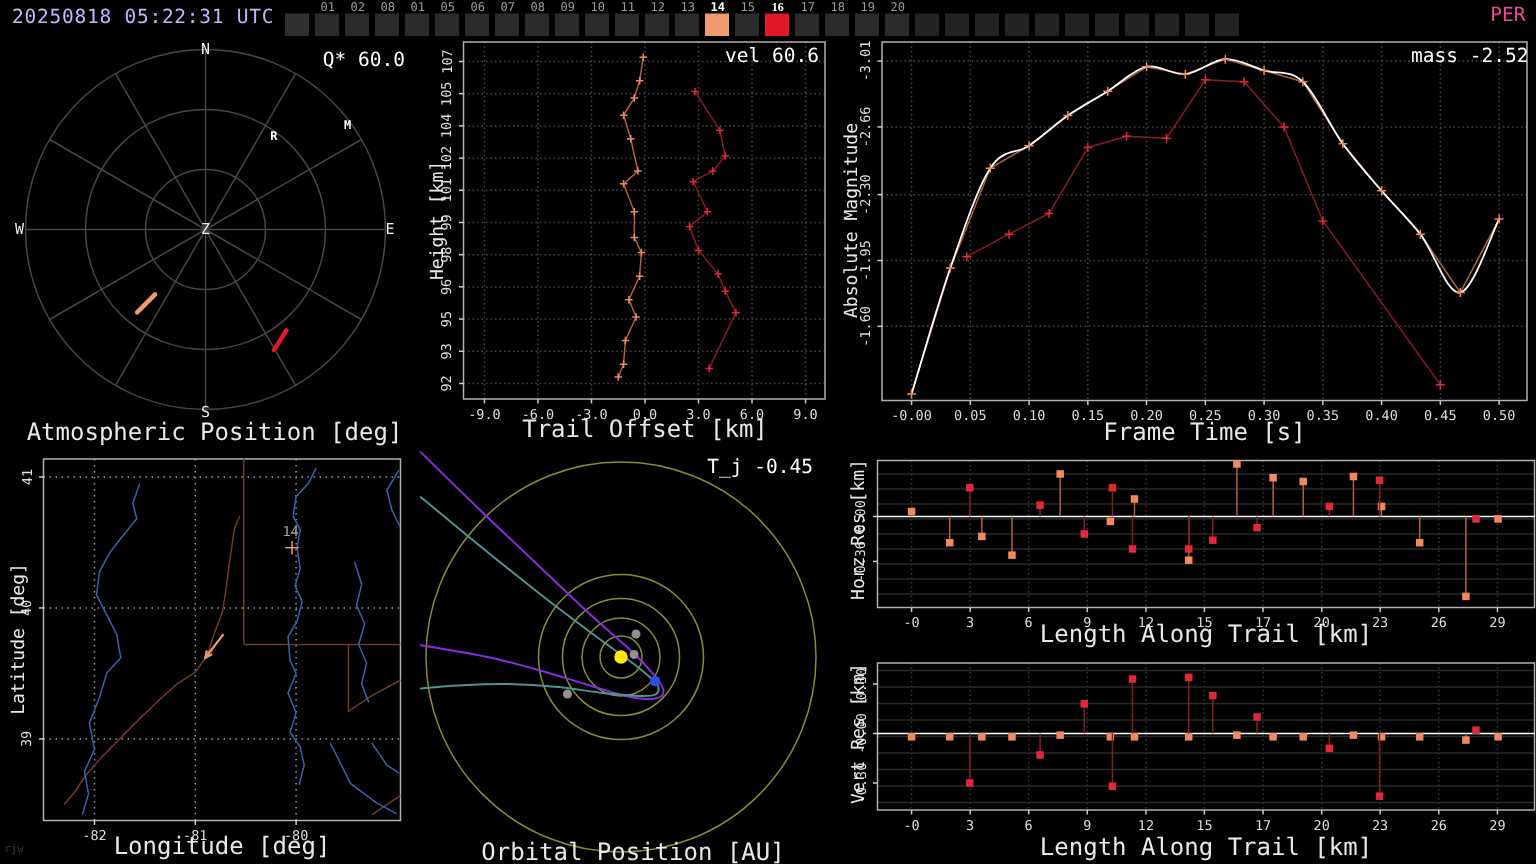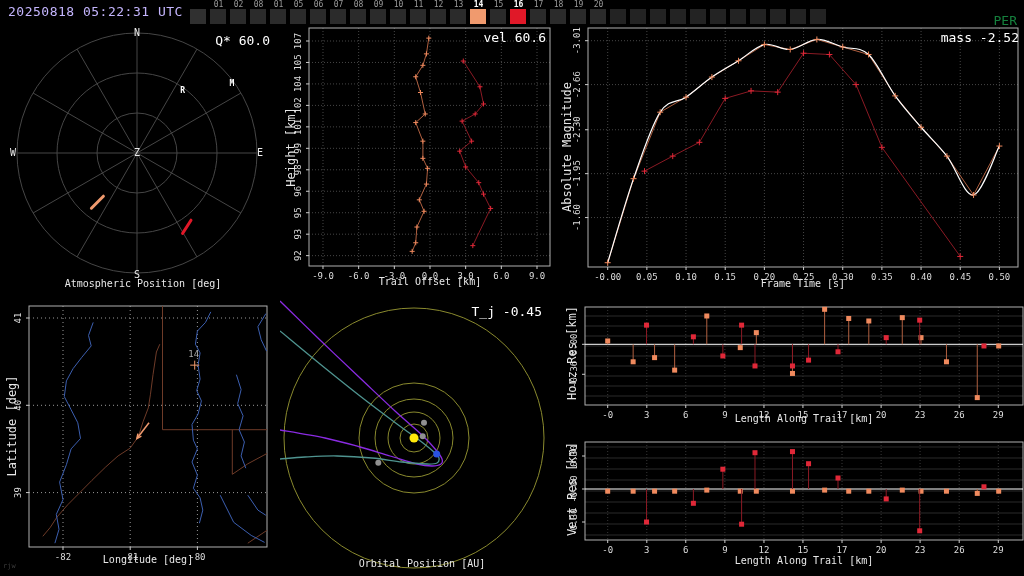--- a/index.html
+++ b/index.html
@@ -1,26 +1,26 @@
 <!DOCTYPE html>
 <html><head>
 <meta charset="utf-8">
 <style>
   html,body{margin:0;padding:0;background:#000;}
   #stage{position:relative;width:1024px;height:576px;background:#000;overflow:hidden;
          font-family:"DejaVu Sans Mono","Liberation Mono",monospace;color:#e8e8e8;}
   .panel{position:absolute;}
   svg{position:absolute;left:0;top:0;display:block;}
-  .ptitle{position:absolute;font-size:10px;color:#e8e8e8;white-space:nowrap;transform:translateX(-50%);}
+  .ptitle{position:absolute;font-size:16px;color:#e8e8e8;white-space:nowrap;transform:translateX(-50%);}
   .annot{position:absolute;font-size:13px;color:#fff;white-space:nowrap;}
   .vlabel{position:absolute;font-size:12px;color:#e8e8e8;white-space:nowrap;
           transform:translate(-50%,-50%) rotate(-90deg);}
   #topbar{position:absolute;left:0;top:0;width:1024px;height:24px;background:#000;}
   #timestamp{position:absolute;left:8px;top:4px;font-size:13px;color:#c4b5fd;letter-spacing:0.5px;}
-  #shower{position:absolute;right:7px;top:13px;font-size:13px;color:#15803d;}
+  #shower{position:absolute;right:7px;top:3px;font-size:13px;color:#ec4899;}
   .slot{position:absolute;top:0;width:17px;height:24px;}
   .slot-num{height:7px;margin-top:1px;font-size:8px;line-height:7px;color:#9a9a9a;text-align:center;}
   .slot-num.active{color:#fff;font-weight:bold;}
   .slot-box{width:16px;height:15px;margin-top:1px;background:#2b2b2b;}
   #map-watermark{position:absolute;left:3px;top:266px;font-size:7px;color:#3a3a3a;}
 </style>
 </head>
 <body>
 
 <div id="stage">
@@ -85,21 +85,21 @@
           <div class="slot-box"></div>
         </div>
         <div class="slot" style="left: 470px;">
           <div class="slot-num active">14</div>
           <div class="slot-box" style="background: rgb(240, 154, 110);"></div>
         </div>
         <div class="slot" style="left: 490px;">
           <div class="slot-num">15</div>
           <div class="slot-box"></div>
         </div>
-        <div class="slot" style="left: 510px;">
+        <div class="slot" style="left: 510px; font-family: Liberation Serif, serif;">
           <div class="slot-num active">16</div>
           <div class="slot-box" style="background: rgb(224, 24, 40);"></div>
         </div>
         <div class="slot" style="left: 530px;">
           <div class="slot-num">17</div>
           <div class="slot-box"></div>
         </div>
         <div class="slot" style="left: 550px;">
           <div class="slot-num">18</div>
           <div class="slot-box"></div>

